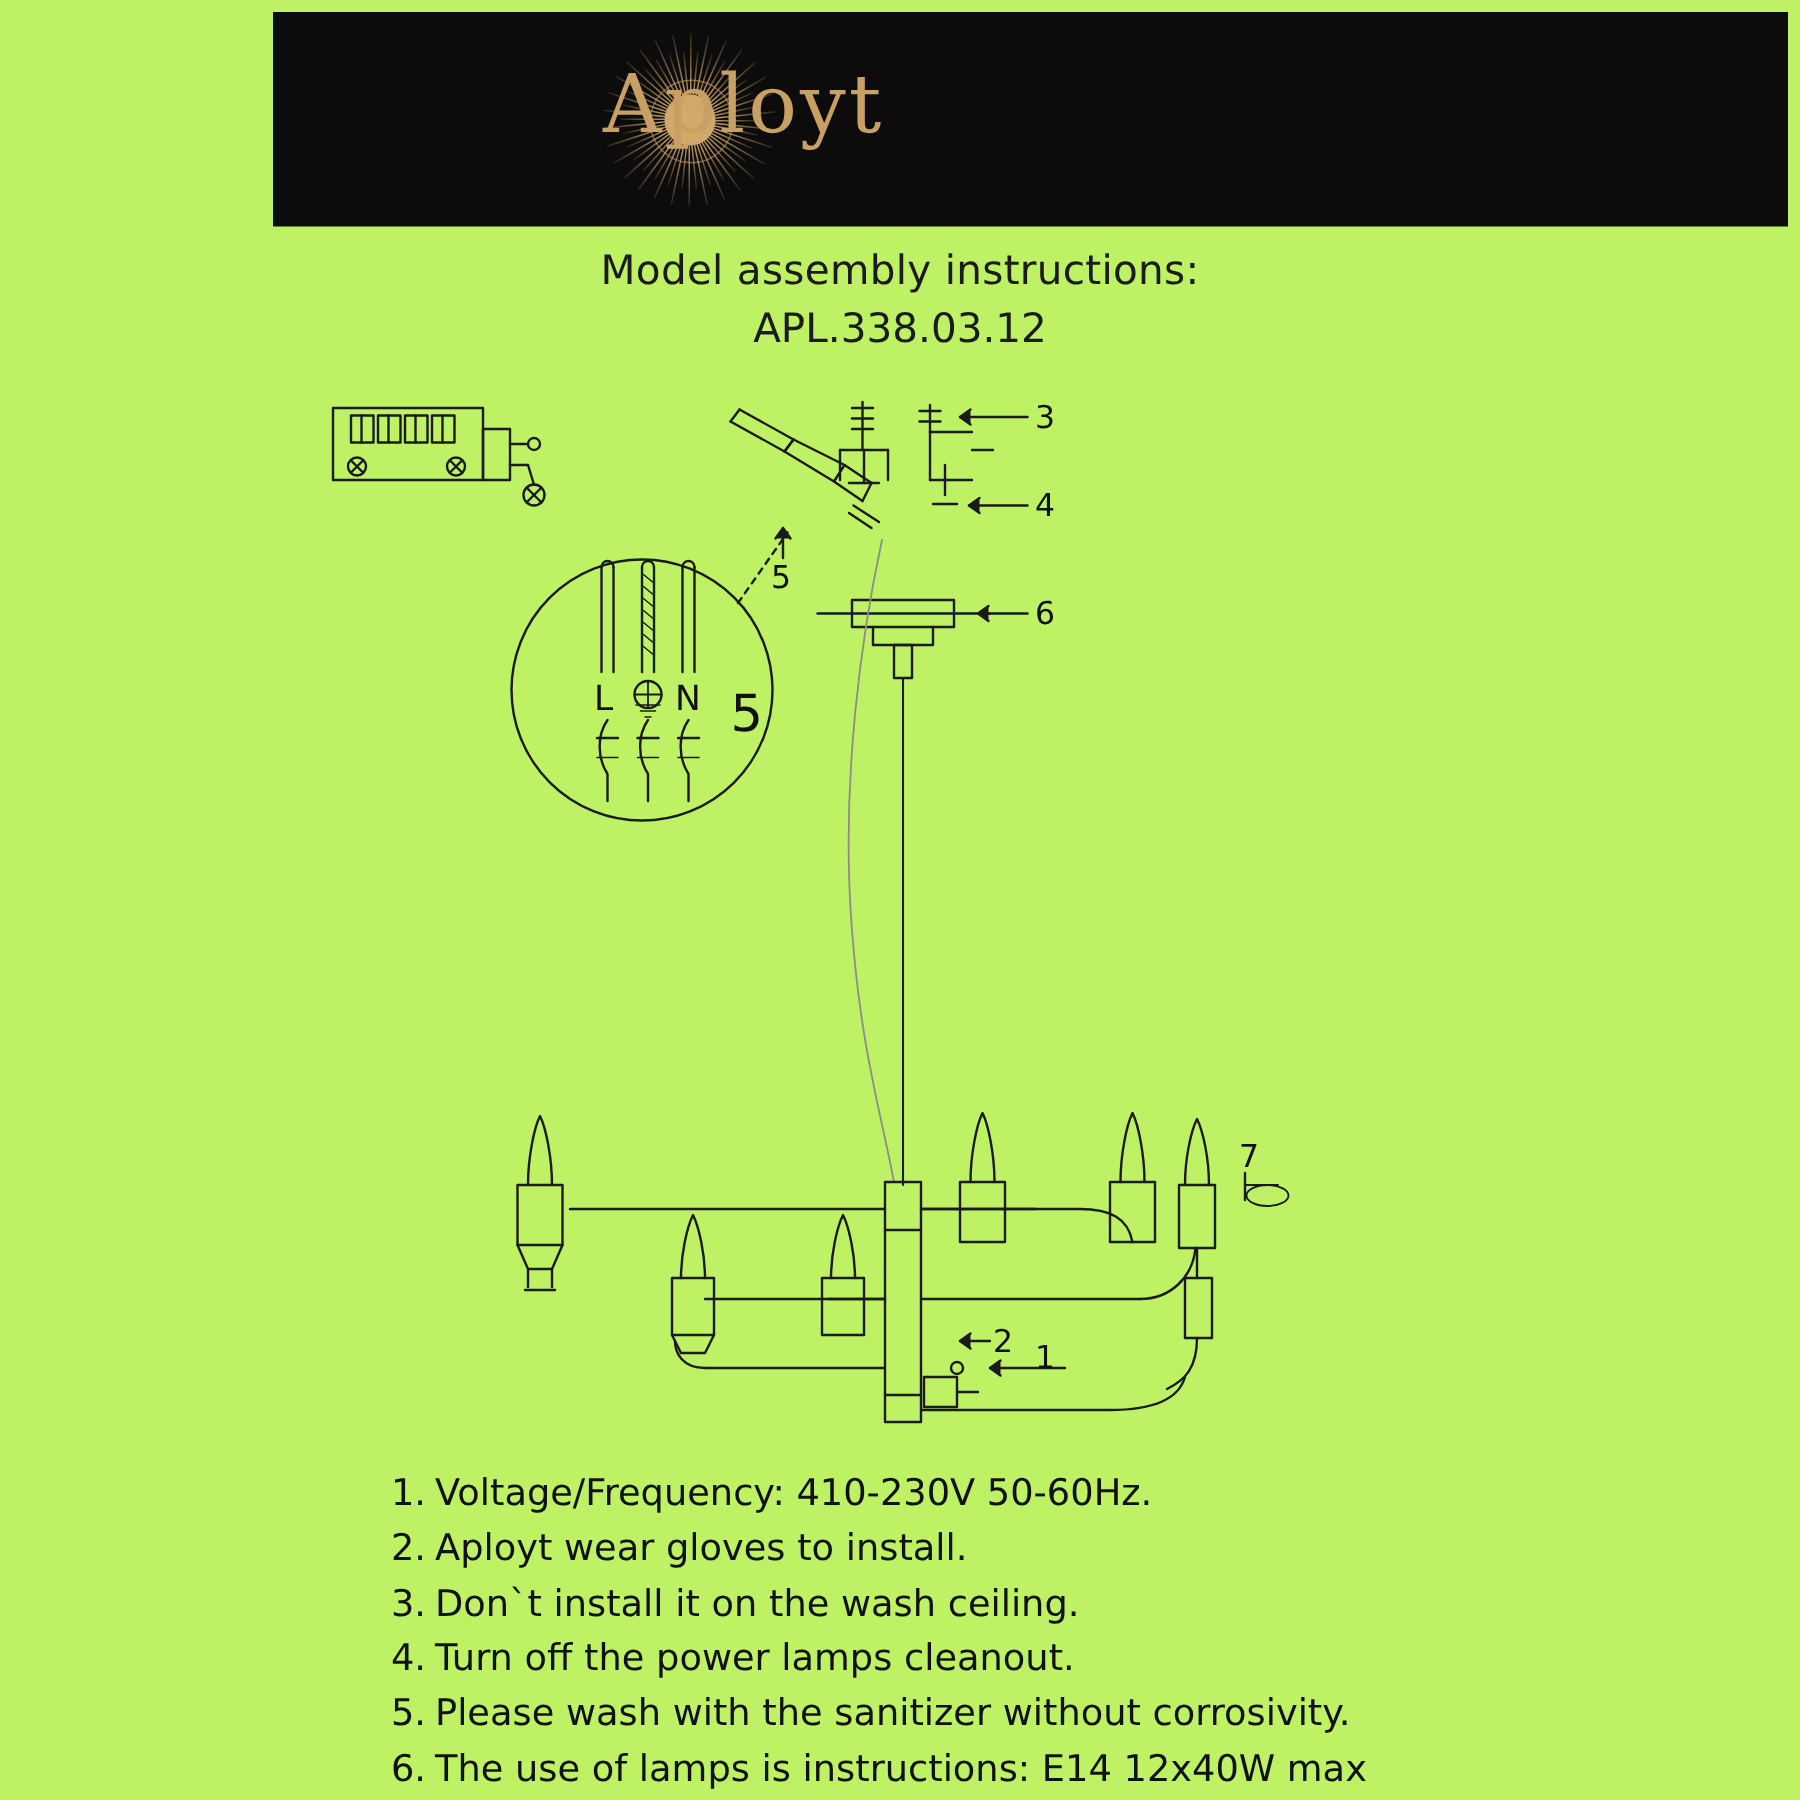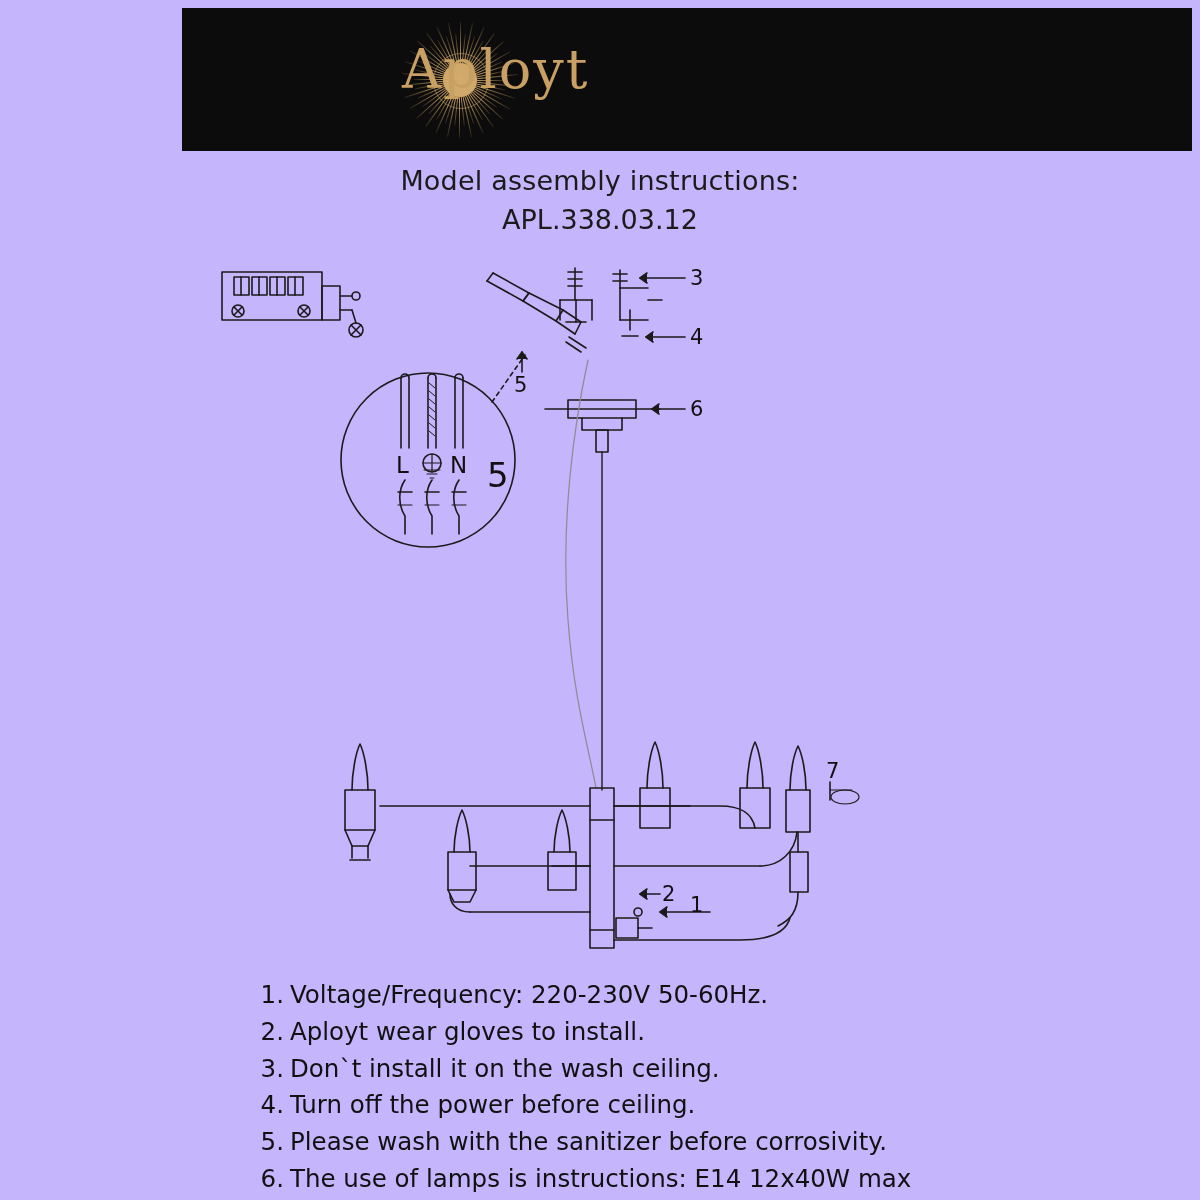--- a/index.html
+++ b/index.html
@@ -7,21 +7,21 @@
     padding: 0;
     background: #ffffff;
   }
   body {
     font-family: "DejaVu Sans", sans-serif;
   }
   .page {
     position: relative;
     width: 1200px;
     height: 1200px;
-    background: #c4b5fd;
+    background: #bef264;
     overflow: hidden;
   }
   
   .banner {
     position: absolute;
     left: 182px;
     top: 8px;
     width: 1010px;
     height: 143px;
     background: #0c0c0c;
@@ -398,37 +398,37 @@
     <g font-family="DejaVu Sans, sans-serif" fill="#111111">
       <text x="396" y="473" font-size="23">L</text>
       <text x="450" y="473" font-size="23">N</text>
       <text x="487" y="487" font-size="34">5</text>
     </g>
   </svg>
 
   <div class="instructions">
     <div class="ins-row">
       <div class="ins-num">1.</div>
-      <div class="ins-text">Voltage/Frequency: 220-230V 50-60Hz.</div>
+      <div class="ins-text">Voltage/Frequency: 410-230V 50-60Hz.</div>
     </div>
     <div class="ins-row">
       <div class="ins-num">2.</div>
       <div class="ins-text">Aployt wear gloves to install.</div>
     </div>
     <div class="ins-row">
       <div class="ins-num">3.</div>
       <div class="ins-text">Don`t install it on the wash ceiling.</div>
     </div>
     <div class="ins-row">
       <div class="ins-num">4.</div>
-      <div class="ins-text">Turn off the power before ceiling.</div>
+      <div class="ins-text">Turn off the power lamps cleanout.</div>
     </div>
     <div class="ins-row">
       <div class="ins-num">5.</div>
-      <div class="ins-text">Please wash with the sanitizer before corrosivity.</div>
+      <div class="ins-text">Please wash with the sanitizer without corrosivity.</div>
     </div>
     <div class="ins-row">
       <div class="ins-num">6.</div>
       <div class="ins-text">The use of lamps is instructions: E14 12x40W max</div>
     </div>
   </div>
 
 </div>
 
 </body></html>

